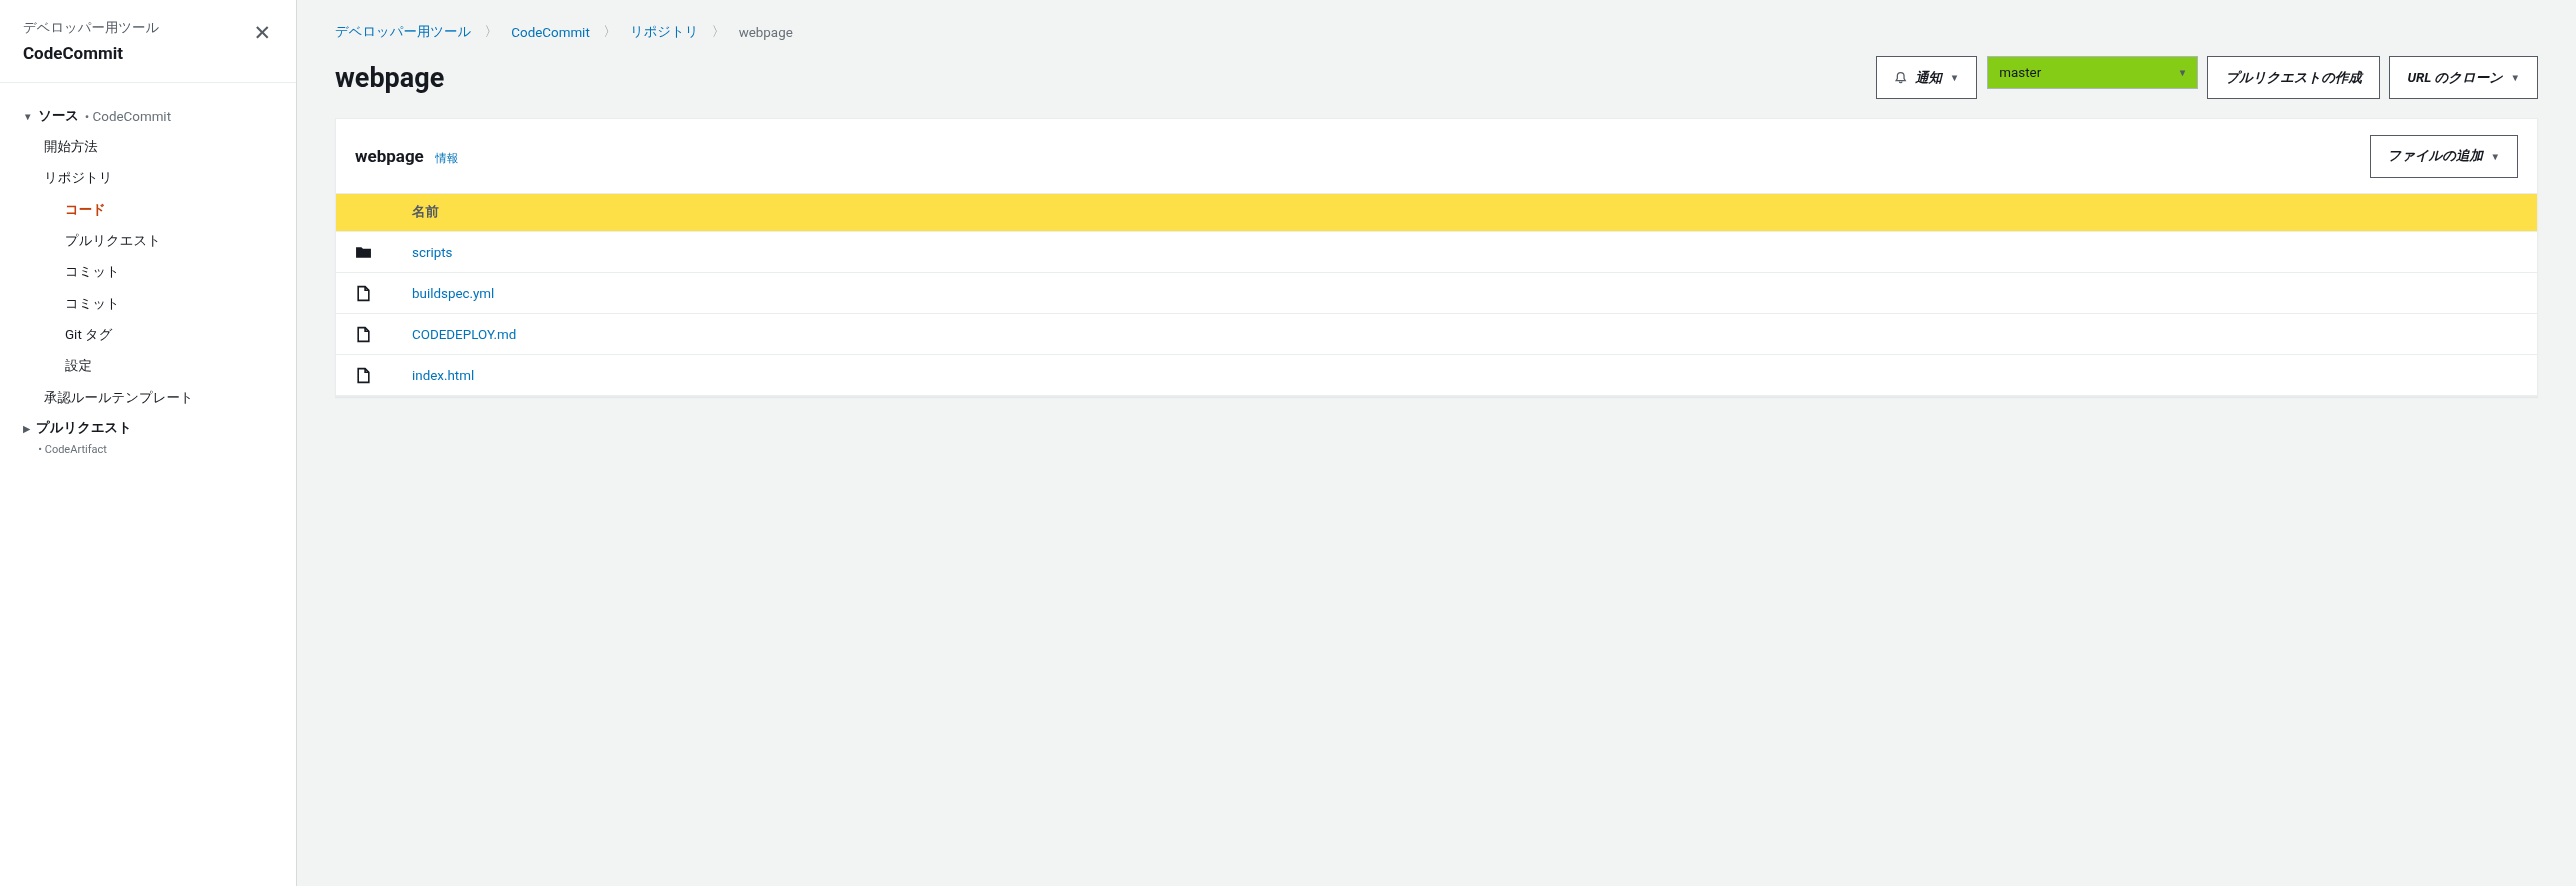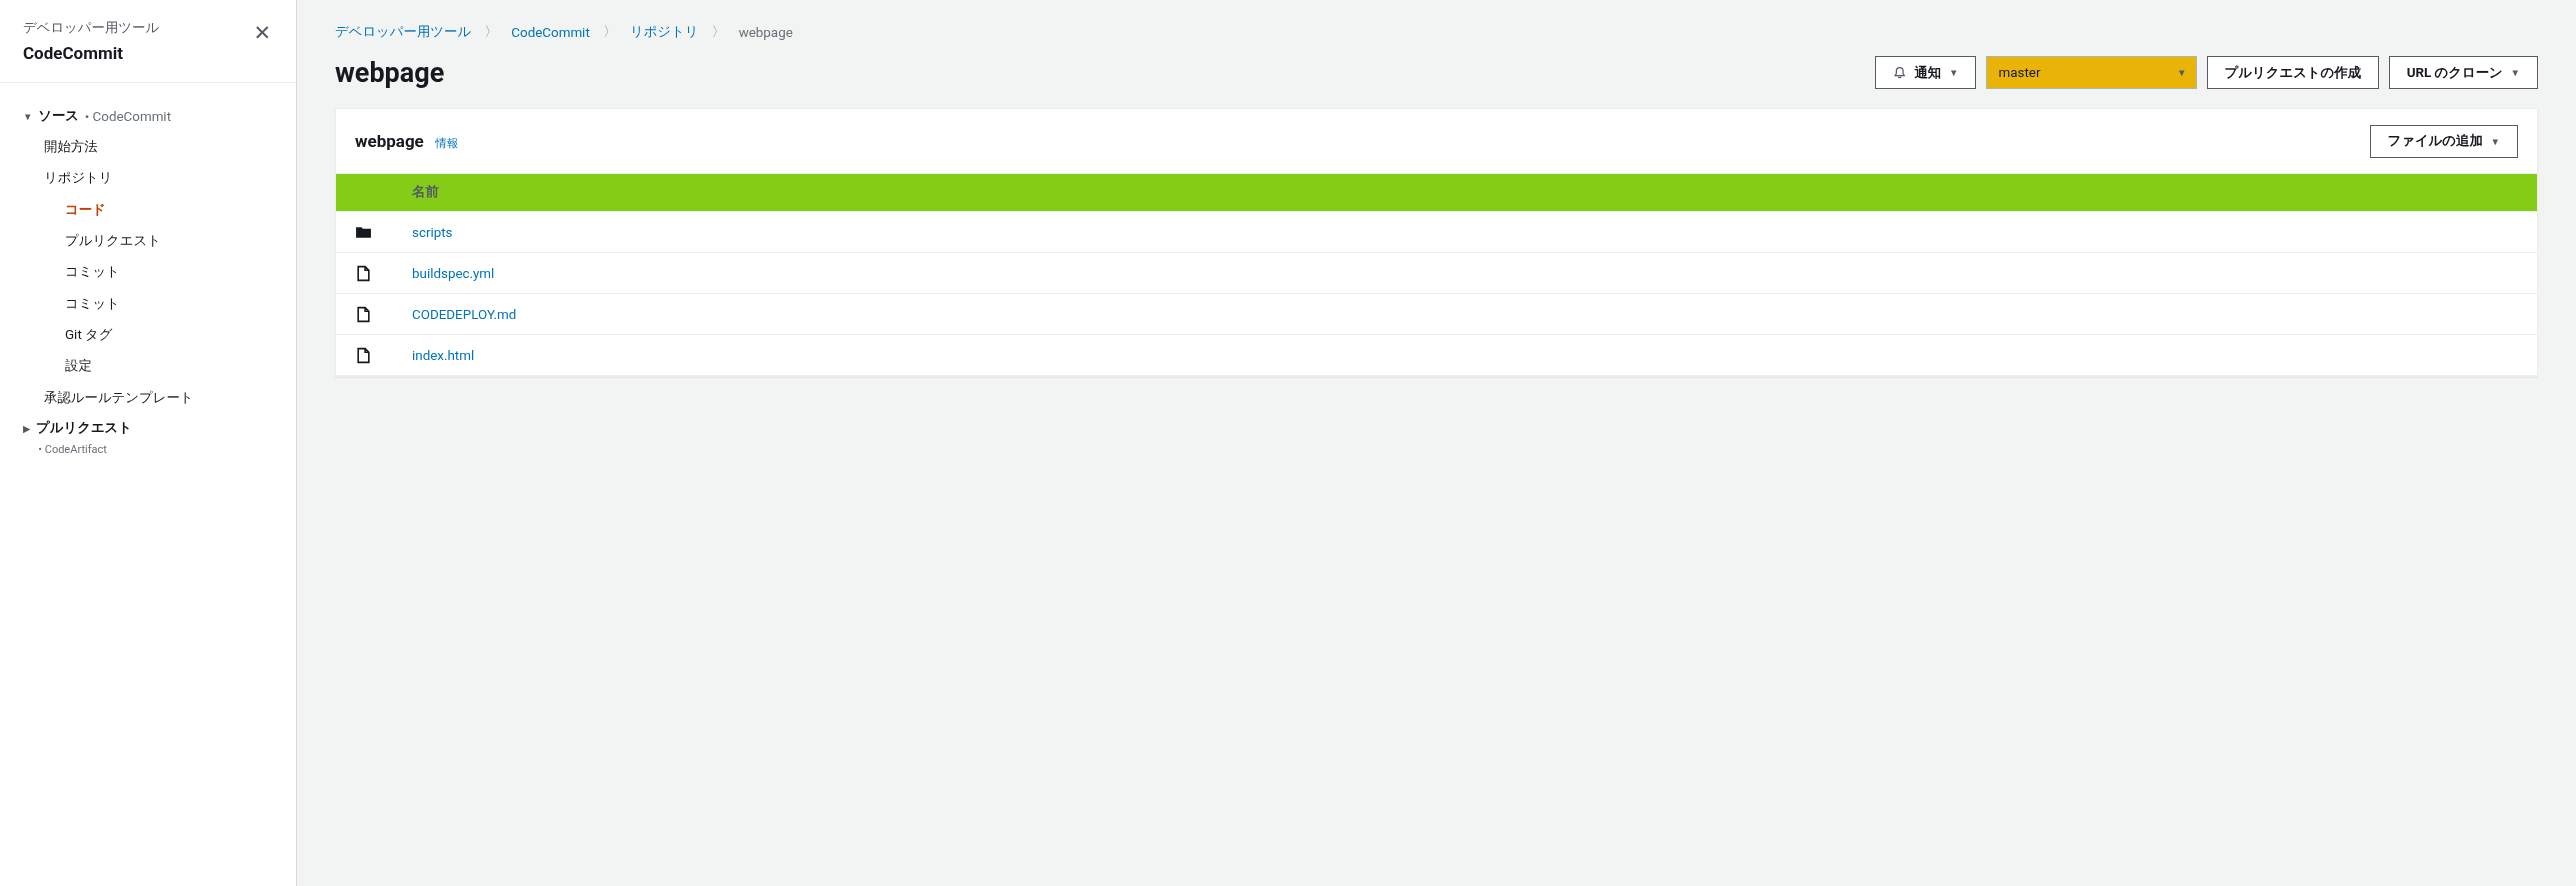--- a/index.html
+++ b/index.html
@@ -130,32 +130,33 @@
       display: flex;
       align-items: center;
       gap: 7.7px;
       padding: 5.7px 17px;
       background: #fff;
       border: 1px solid #545b64;
       font-size: 13.4px;
       font-weight: 700;
       color: #16191f;
       cursor: pointer;
-      height: 33px;
+      height: 43px;
+      font-style: italic;
     }
     .btn-caret {
       font-size: 9.6px;
       color: #545b64;
     }
     .select {
       display: flex;
       align-items: center;
       justify-content: space-between;
       padding: 5.7px 9.6px 5.7px 11.5px;
-      background: #eab308;
+      background: #84cc16;
       border: 1px solid #aab7b8;
       font-size: 13.4px;
       color: #16191f;
       cursor: pointer;
       height: 33px;
       min-width: 211px;
     }
     .card {
       background: #fff;
       border: 1px solid #eaeded;
@@ -187,21 +188,21 @@
       border-collapse: collapse;
     }
     .table th {
       text-align: left;
       padding: 9.6px 19px;
       font-size: 13.4px;
       font-weight: 700;
       color: #545b64;
       border-top: 1px solid #eaeded;
       border-bottom: 1px solid #eaeded;
-      background: #84cc16;
+      background: #fde047;
     }
     .table th.icon-col {
       width: 57px;
     }
     .table td {
       padding: 11.5px 19px;
       font-size: 13.4px;
       border-bottom: 1px solid #eaeded;
     }
     .table td.icon-cell {

